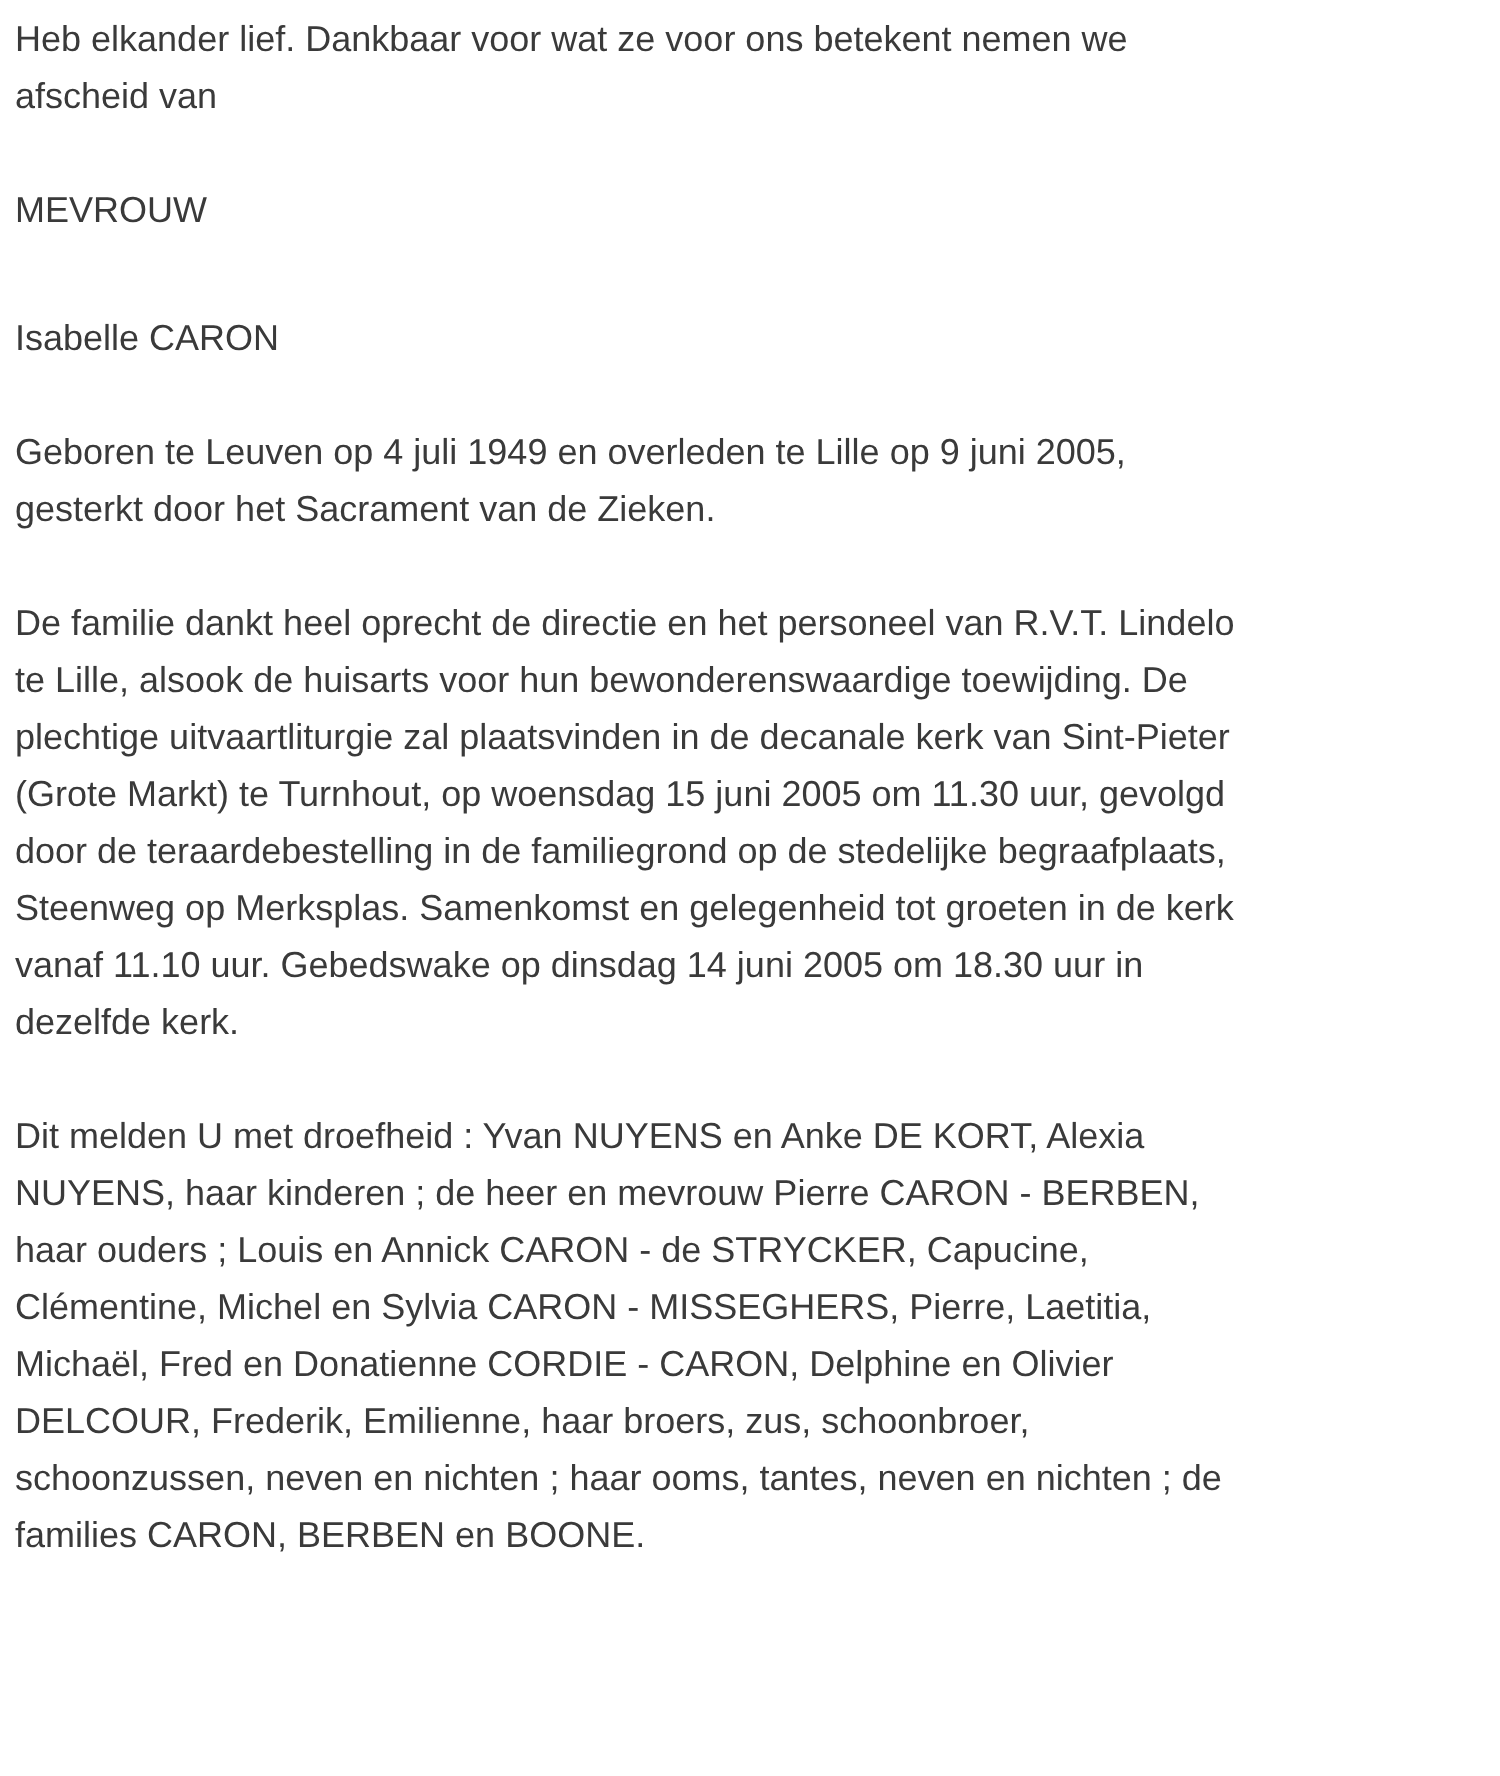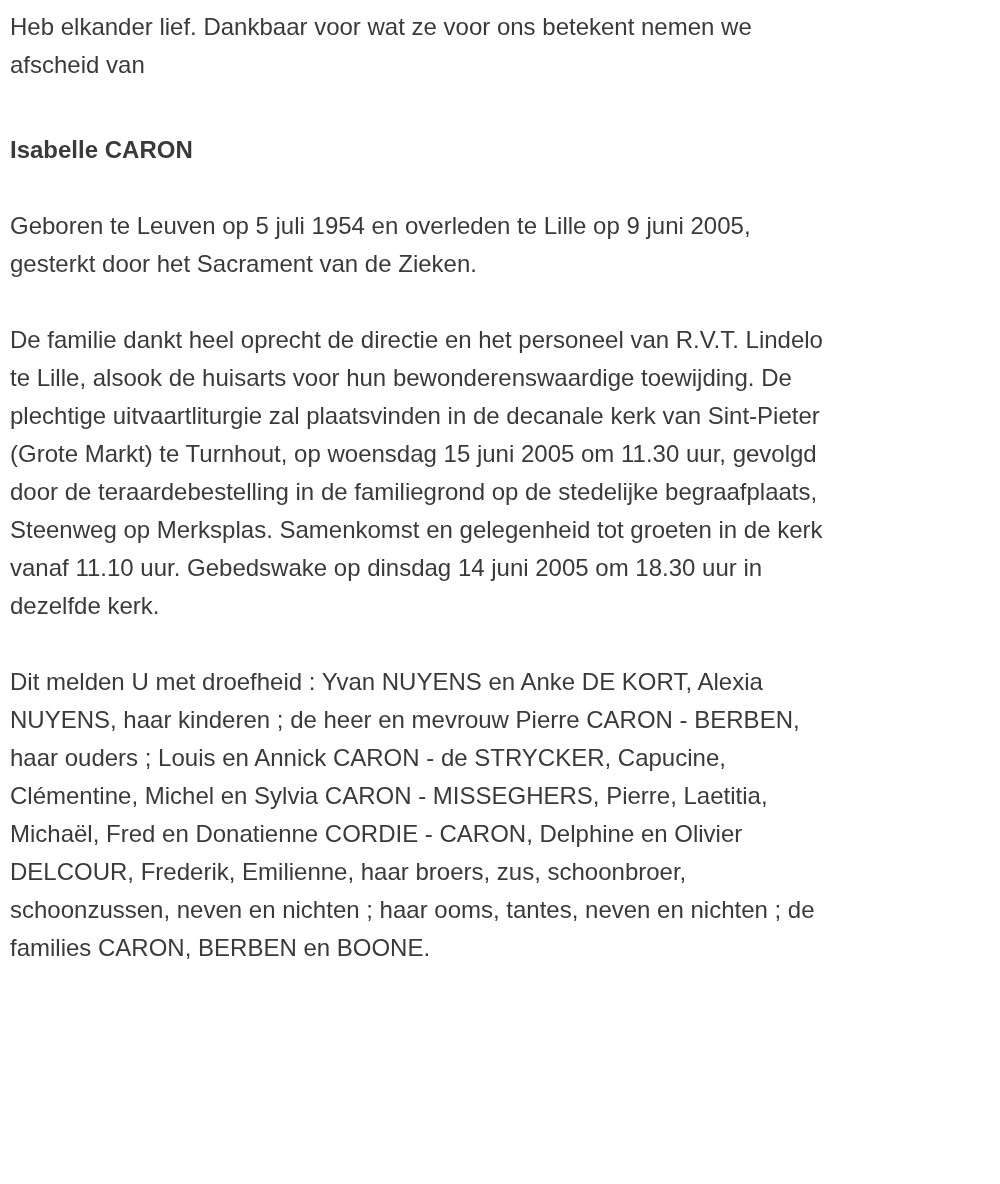--- a/index.html
+++ b/index.html
@@ -23,38 +23,39 @@
     margin: 0 0 38px 0;
     font-size: 24px;
     line-height: 38px;
     font-weight: 400;
     max-width: 945px;
   }
   .salutation {
     margin-bottom: 12px;
   }
   .deceased-name {
-    font-weight: 700;
+    font-weight: 400;
     margin-bottom: 38px;
     margin-top: 47px;
   }
   .para:last-child {
     margin-bottom: 0;
   }
 </style>
 </head>
 <body>
 
 <div class="page">
 
   <p class="para">Heb elkander lief. Dankbaar voor wat ze voor ons betekent nemen we afscheid van</p>
 
+  <p class="para salutation">MEVROUW</p>
 
   <p class="para deceased-name">Isabelle CARON</p>
 
-  <p class="para">Geboren te Leuven op 5 juli 1954 en overleden te Lille op 9 juni 2005, gesterkt door het Sacrament van de Zieken.</p>
+  <p class="para">Geboren te Leuven op 4 juli 1949 en overleden te Lille op 9 juni 2005, gesterkt door het Sacrament van de Zieken.</p>
 
   <p class="para">De familie dankt heel oprecht de directie en het personeel van R.V.T. Lindelo te Lille, alsook de huisarts voor hun bewonderenswaardige toewijding. De plechtige uitvaartliturgie zal plaatsvinden in de decanale kerk van Sint-Pieter (Grote Markt) te Turnhout, op woensdag 15 juni 2005 om 11.30 uur, gevolgd door de teraardebestelling in de familiegrond op de stedelijke begraafplaats, Steenweg op Merksplas. Samenkomst en gelegenheid tot groeten in de kerk vanaf 11.10 uur. Gebedswake op dinsdag 14 juni 2005 om 18.30 uur in dezelfde kerk.</p>
 
   <p class="para">Dit melden U met droefheid : Yvan NUYENS en Anke DE KORT, Alexia NUYENS, haar kinderen ; de heer en mevrouw Pierre CARON - BERBEN, haar ouders ; Louis en Annick CARON - de STRYCKER, Capucine, Clémentine, Michel en Sylvia CARON - MISSEGHERS, Pierre, Laetitia, Michaël, Fred en Donatienne CORDIE - CARON, Delphine en Olivier DELCOUR, Frederik, Emilienne, haar broers, zus, schoonbroer, schoonzussen, neven en nichten ; haar ooms, tantes, neven en nichten ; de families CARON, BERBEN en BOONE.</p>
 
 
 </div>
 
 </body></html>

